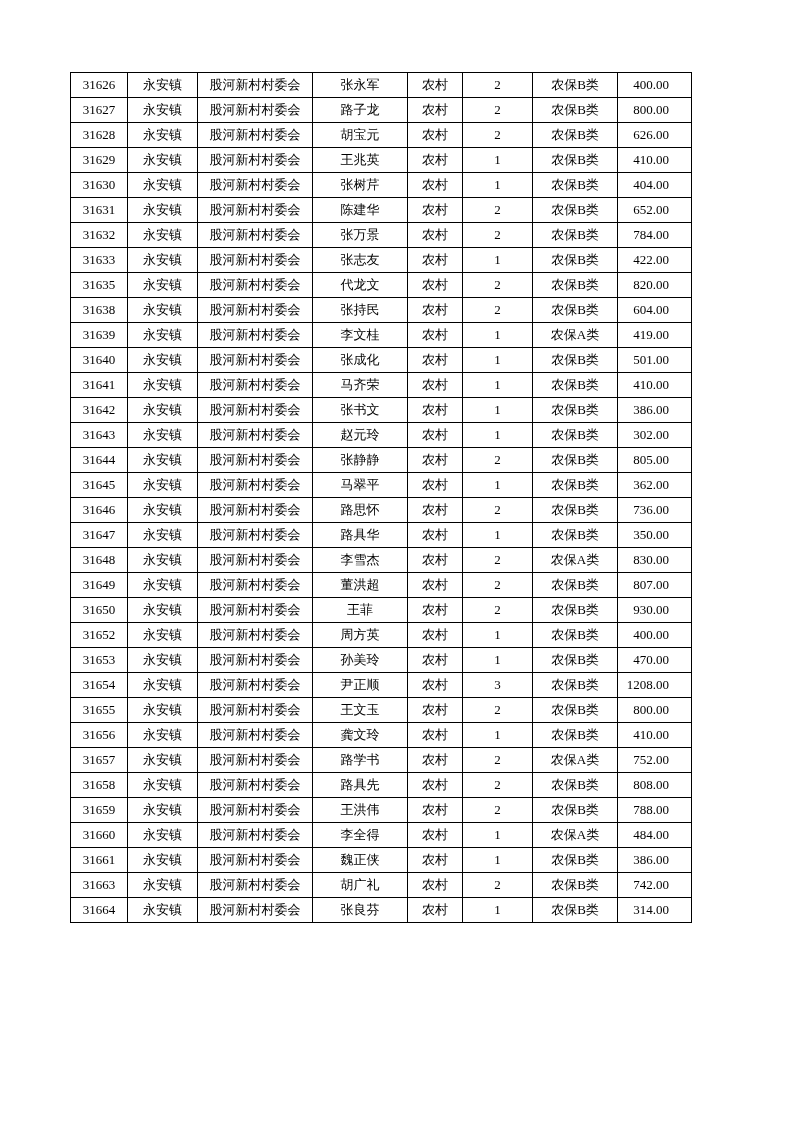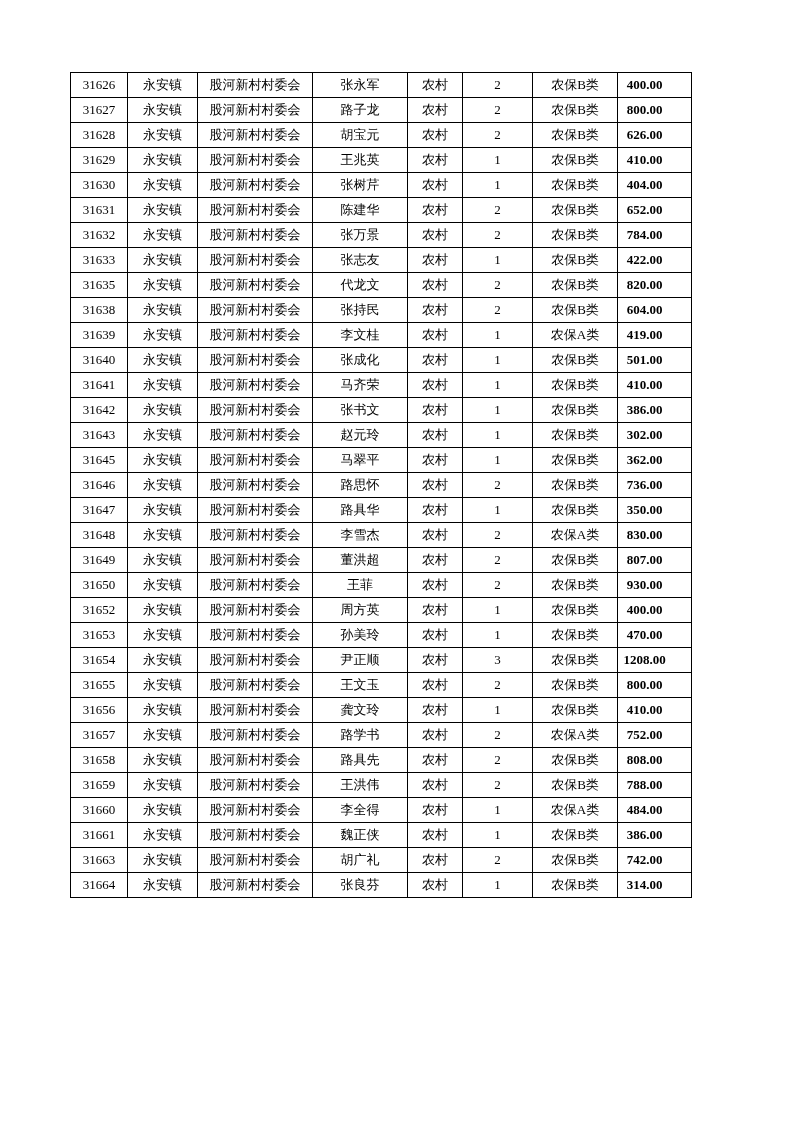--- a/index.html
+++ b/index.html
@@ -31,23 +31,22 @@
     height: 24px;
     font-size: 13px;
     line-height: 24px;
     color: #000000;
     text-align: center;
     padding: 0 2px;
     overflow: hidden;
     white-space: nowrap;
   }
   table.grid td.col-amount {
-    text-align: center;
+    text-align: right;
     padding-right: 22px;
-    font-weight: bold;
   }
   col.c-id       { width: 57px; }
   col.c-town     { width: 70px; }
   col.c-village  { width: 115px; }
   col.c-name     { width: 95px; }
   col.c-residence{ width: 55px; }
   col.c-persons  { width: 70px; }
   col.c-category { width: 85px; }
   col.c-amount   { width: 74px; }
 </style>
@@ -211,20 +210,30 @@
           <td class="col-id">31643</td>
           <td class="col-town">永安镇</td>
           <td class="col-village">股河新村村委会</td>
           <td class="col-name">赵元玲</td>
           <td class="col-residence">农村</td>
           <td class="col-persons">1</td>
           <td class="col-category">农保B类</td>
           <td class="col-amount">302.00</td>
         </tr>
         <tr>
+          <td class="col-id">31644</td>
+          <td class="col-town">永安镇</td>
+          <td class="col-village">股河新村村委会</td>
+          <td class="col-name">张静静</td>
+          <td class="col-residence">农村</td>
+          <td class="col-persons">2</td>
+          <td class="col-category">农保B类</td>
+          <td class="col-amount">805.00</td>
+        </tr>
+        <tr>
           <td class="col-id">31645</td>
           <td class="col-town">永安镇</td>
           <td class="col-village">股河新村村委会</td>
           <td class="col-name">马翠平</td>
           <td class="col-residence">农村</td>
           <td class="col-persons">1</td>
           <td class="col-category">农保B类</td>
           <td class="col-amount">362.00</td>
         </tr>
         <tr>

